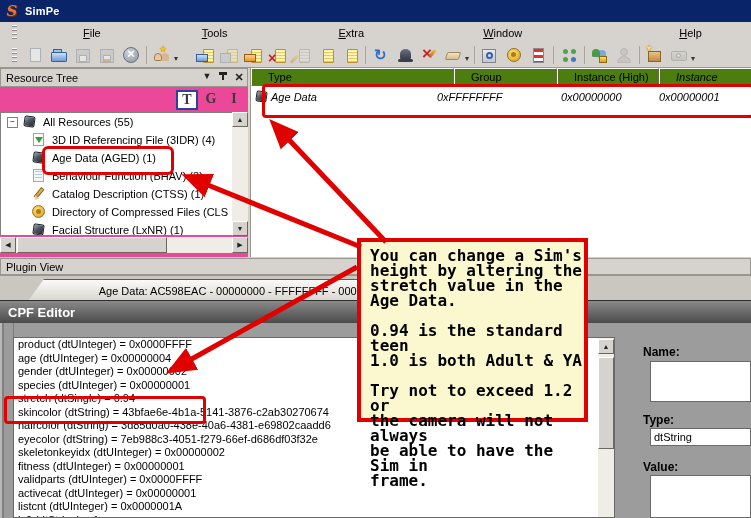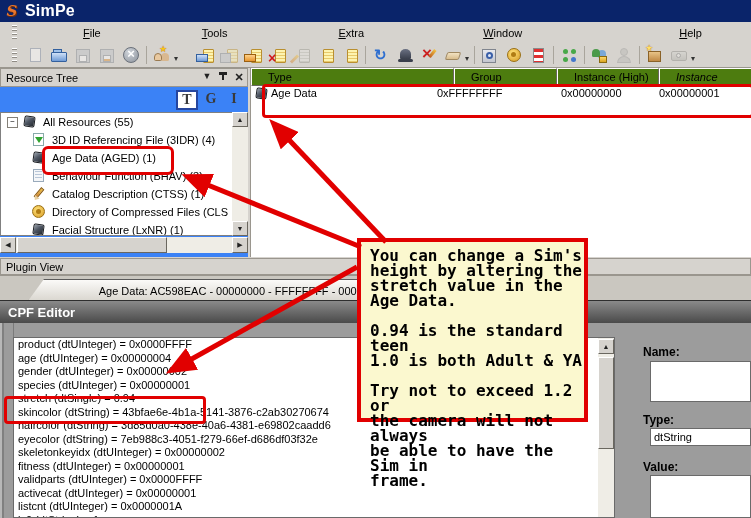--- a/index.html
+++ b/index.html
@@ -6,21 +6,21 @@
   #app{position:relative;width:751px;height:518px;overflow:hidden;
        font-family:"Liberation Sans",sans-serif;font-size:11px;color:#000;
        background:#d6d3ce;}
 
   
   .titlebar{position:absolute;left:0;top:0;width:751px;height:22px;background:#0a246a;
             display:flex;align-items:center;}
   .appicon{width:16px;height:16px;margin:0 5px 0 4px;position:relative;
            font-family:"DejaVu Serif",serif;font-weight:bold;font-style:italic;
            font-size:15px;color:#e8762c;text-shadow:1px 1px 0 #7a2d00;line-height:16px;text-align:center;}
-  .apptitle{color:#fff;font-weight:bold;font-size:16px;letter-spacing:.2px;}
+  .apptitle{color:#fff;font-weight:bold;font-size:11px;letter-spacing:.2px;}
 
   
   .menubar{position:absolute;left:0;top:22px;width:751px;height:21px;background:#d6d3ce;
            border-bottom:1px solid #b8b4ac;display:flex;align-items:center;gap:32px;}
   .grip{width:5px;height:15px;margin-left:12px;
         background:repeating-linear-gradient(180deg,#ffffff 0 1px,#8f8b84 1px 2px,#d6d3ce 2px 4px);}
   .menuitem{padding:2px 6px;cursor:default;}
   .menuitem::first-letter{text-decoration:underline;}
   .mi-file{margin-left:28px;} .mi-tools{margin-left:57px;} .mi-extra{margin-left:67px;}
   .mi-window{margin-left:75px;} .mi-help{margin-left:113px;text-align:right;}
@@ -75,21 +75,21 @@
 
   
   .panelhead{position:absolute;background:#d6d3ce;border:1px solid #9a968e;display:flex;align-items:center;box-sizing:border-box;}
   .ph-title{padding-left:5px;flex:1;}
   .ph-ico{width:16px;height:14px;text-align:center;font-size:9px;color:#222;cursor:default;position:relative;}
   .pin::before{content:"";position:absolute;left:7px;top:2px;width:2px;height:7px;background:#222;}
   .pin::after{content:"";position:absolute;left:4px;top:1px;width:8px;height:3px;background:#222;}
   .ph-close{font-size:11px;font-weight:bold;}
 
   
-  .rtree{position:absolute;left:0;top:68px;width:248px;height:189px;background:#3b82f6;}
+  .rtree{position:absolute;left:0;top:68px;width:248px;height:189px;background:#ec4899;}
   .fbar{position:absolute;right:4px;top:22px;display:flex;}
   .fbtn{width:20px;height:18px;display:flex;align-items:center;justify-content:center;
         font-family:"Liberation Serif",serif;font-weight:bold;font-size:14px;color:#3a3a3a;margin-left:3px;}
   .fbtn.sel{background:#fff;border:2px solid #26469e;width:18px;height:16px;}
   .treebox{position:absolute;left:0;top:44px;width:232px;height:124px;background:#fff;
            border:1px solid #808080;border-right:none;box-sizing:border-box;overflow:hidden;}
   .titem{display:flex;align-items:center;height:18px;white-space:nowrap;}
   .titem .lbl{padding:0 2px;}
   .indent0{padding-left:6px;} .indent1{padding-left:30px;}
   .expbox{width:9px;height:9px;border:1px solid #848078;background:#fff;font-size:8px;line-height:7px;
@@ -110,21 +110,21 @@
   
   .sb-btn{position:absolute;background:#d6d3ce;border:1px solid;border-color:#fff #6a675f #6a675f #fff;
           font-size:7px;color:#222;display:flex;align-items:center;justify-content:center;box-sizing:border-box;}
   .sb-track{position:absolute;background:#efede6;}
   .sb-thumb{position:absolute;background:#d6d3ce;border:1px solid;border-color:#fff #6a675f #6a675f #fff;box-sizing:border-box;}
 
   
   .rlist{position:absolute;left:250px;top:68px;width:501px;height:189px;background:#fff;border-left:1px solid #9a968e;}
   .colhead{position:absolute;top:0;height:18px;background:#4d7c0f;border:1px solid;
            border-color:#fff #6a675f #6a675f #fff;box-sizing:border-box;display:flex;align-items:center;padding-left:16px;}
-  .lrow{position:absolute;left:0;top:19px;width:501px;height:20px;display:flex;align-items:flex-start;}
+  .lrow{position:absolute;left:0;top:19px;width:501px;height:20px;display:flex;align-items:center;font-style:italic;}
   .lrow .ti{margin-left:3px;}
 
   
   .pluginbar{left:0;top:258px;width:751px;height:17px;}
   .tabstrip{position:absolute;left:0;top:275px;width:751px;height:25px;background:#cac7c0;border-top:1px solid #9a968e;}
   .tab{position:absolute;left:28px;top:3px;width:430px;height:22px;
        background:linear-gradient(#fbfaf8,#d9d6cf);border:1px solid #5a5a5a;border-bottom:none;
        clip-path:polygon(16px 0,100% 0,100% 100%,0 100%);
        display:flex;align-items:center;justify-content:center;box-sizing:border-box;}
   .cpfhead{position:absolute;left:0;top:300px;width:751px;height:23px;

